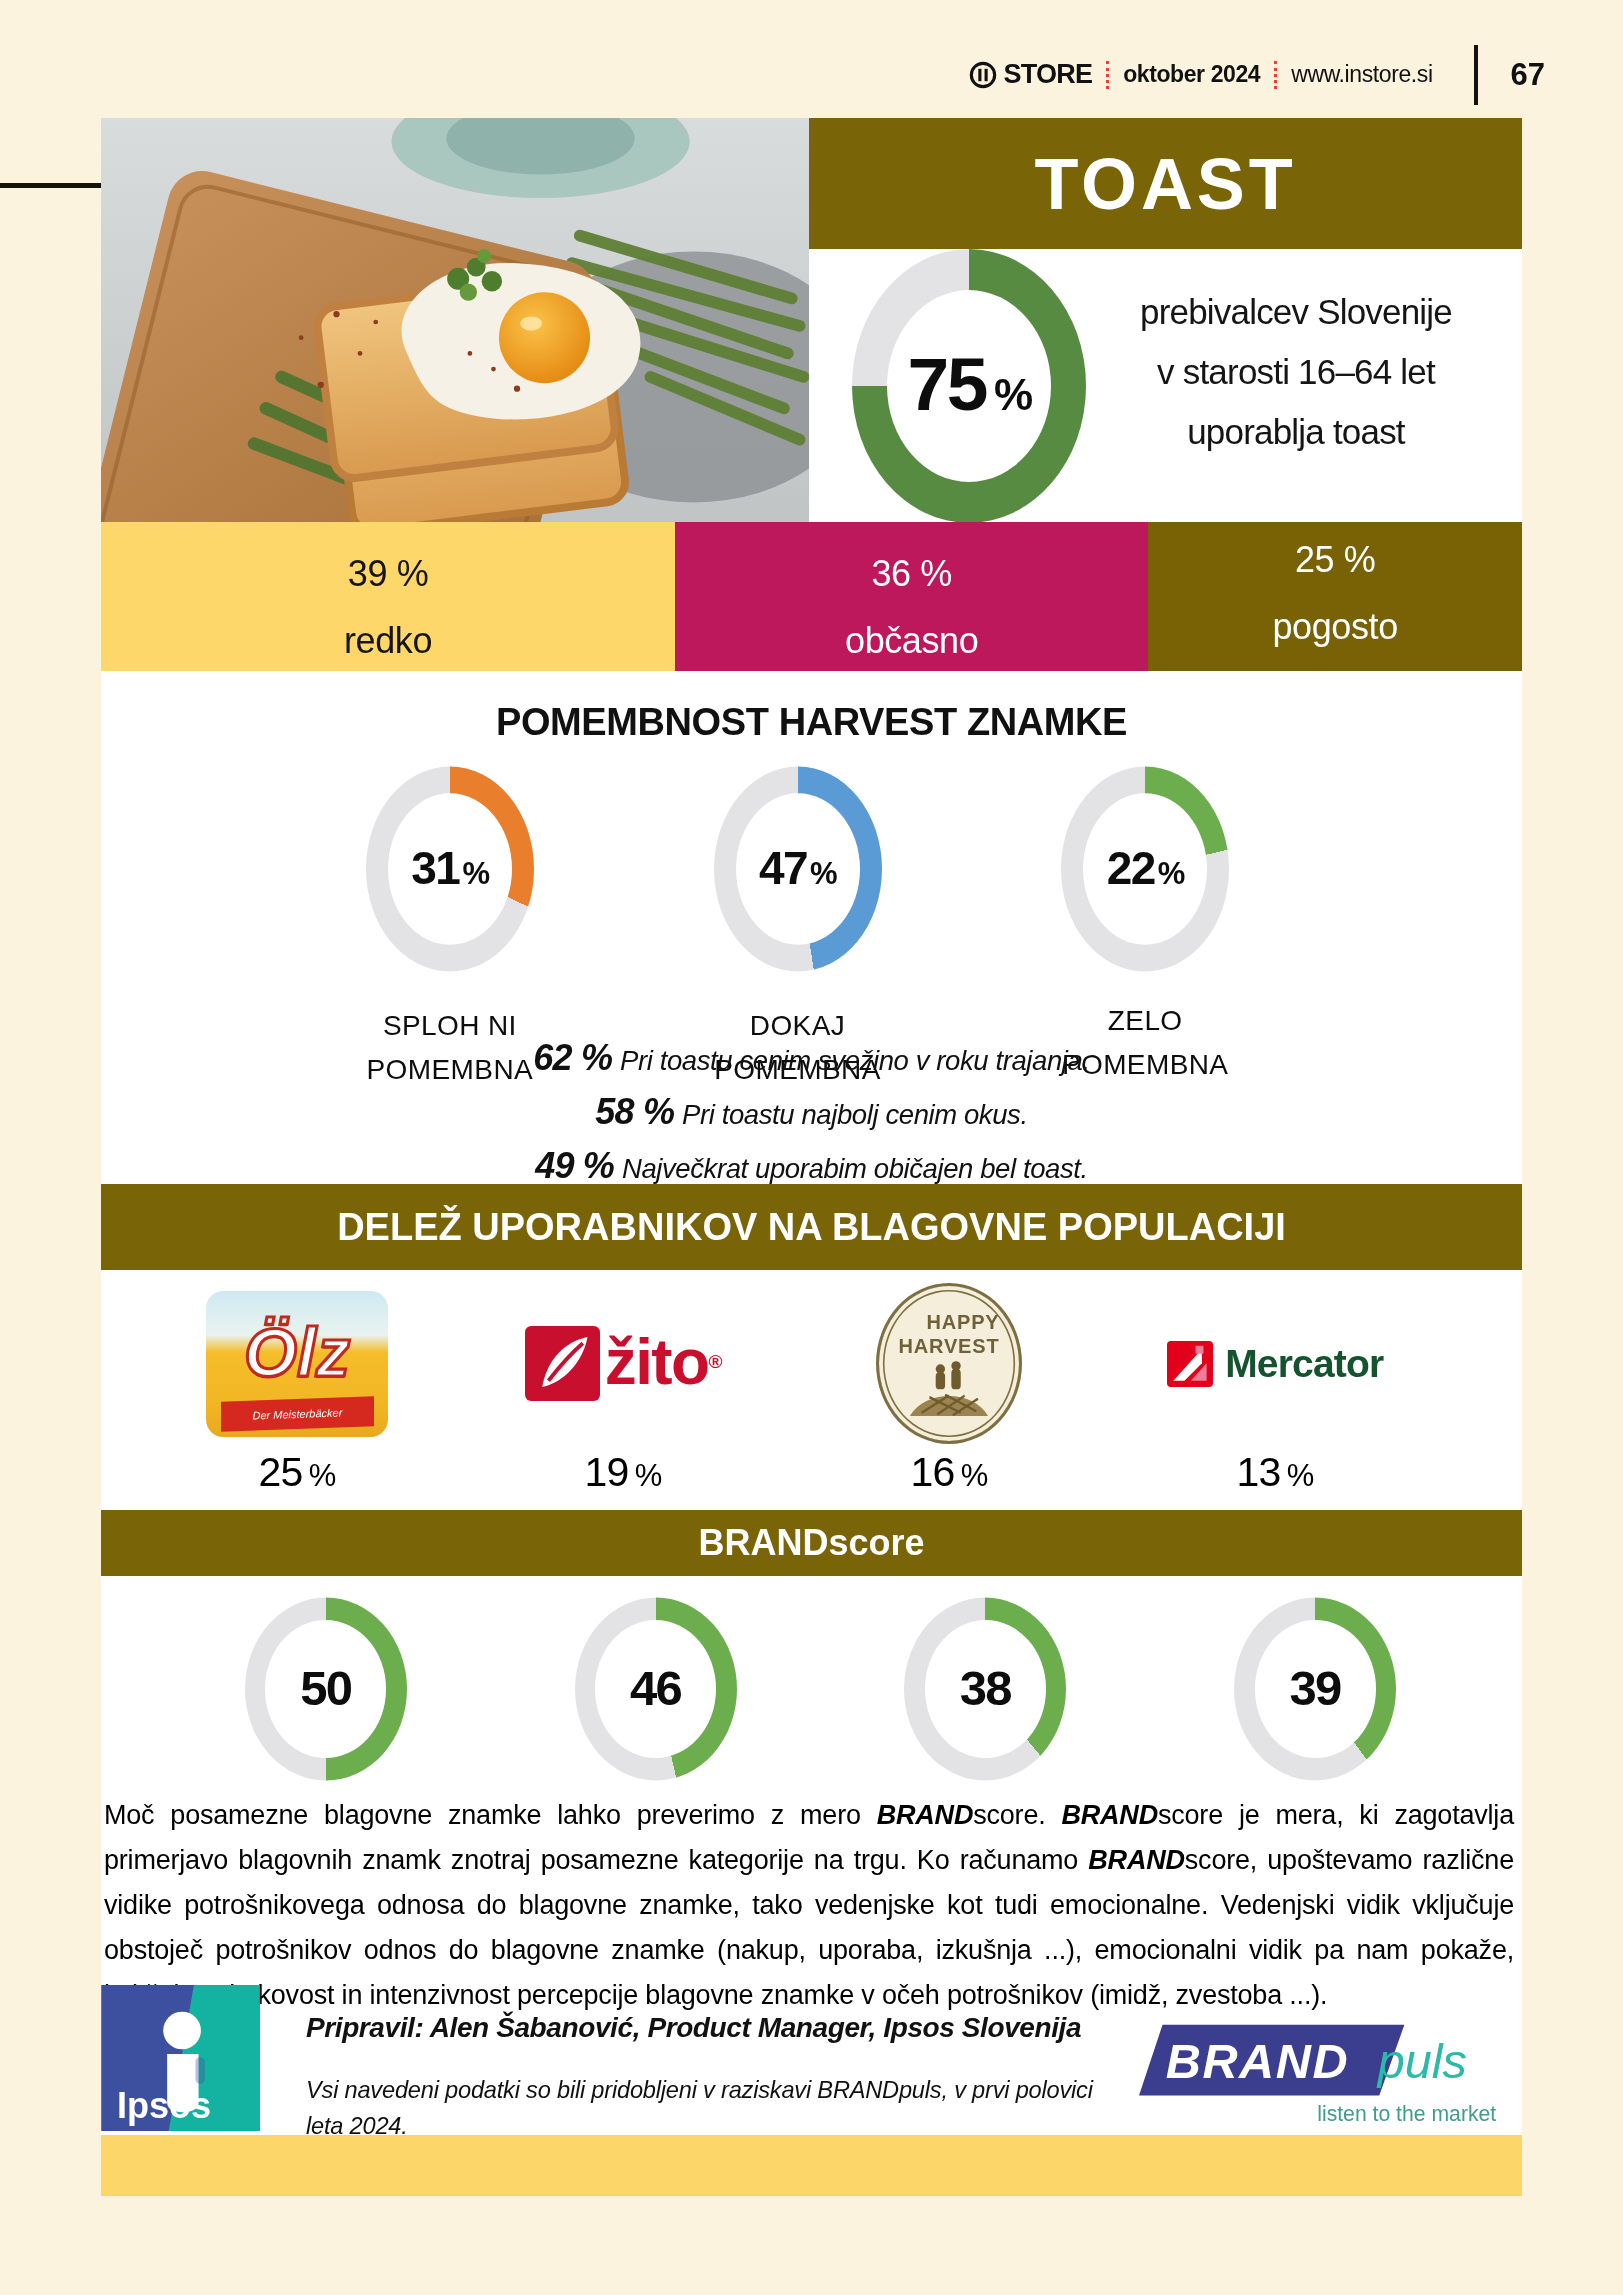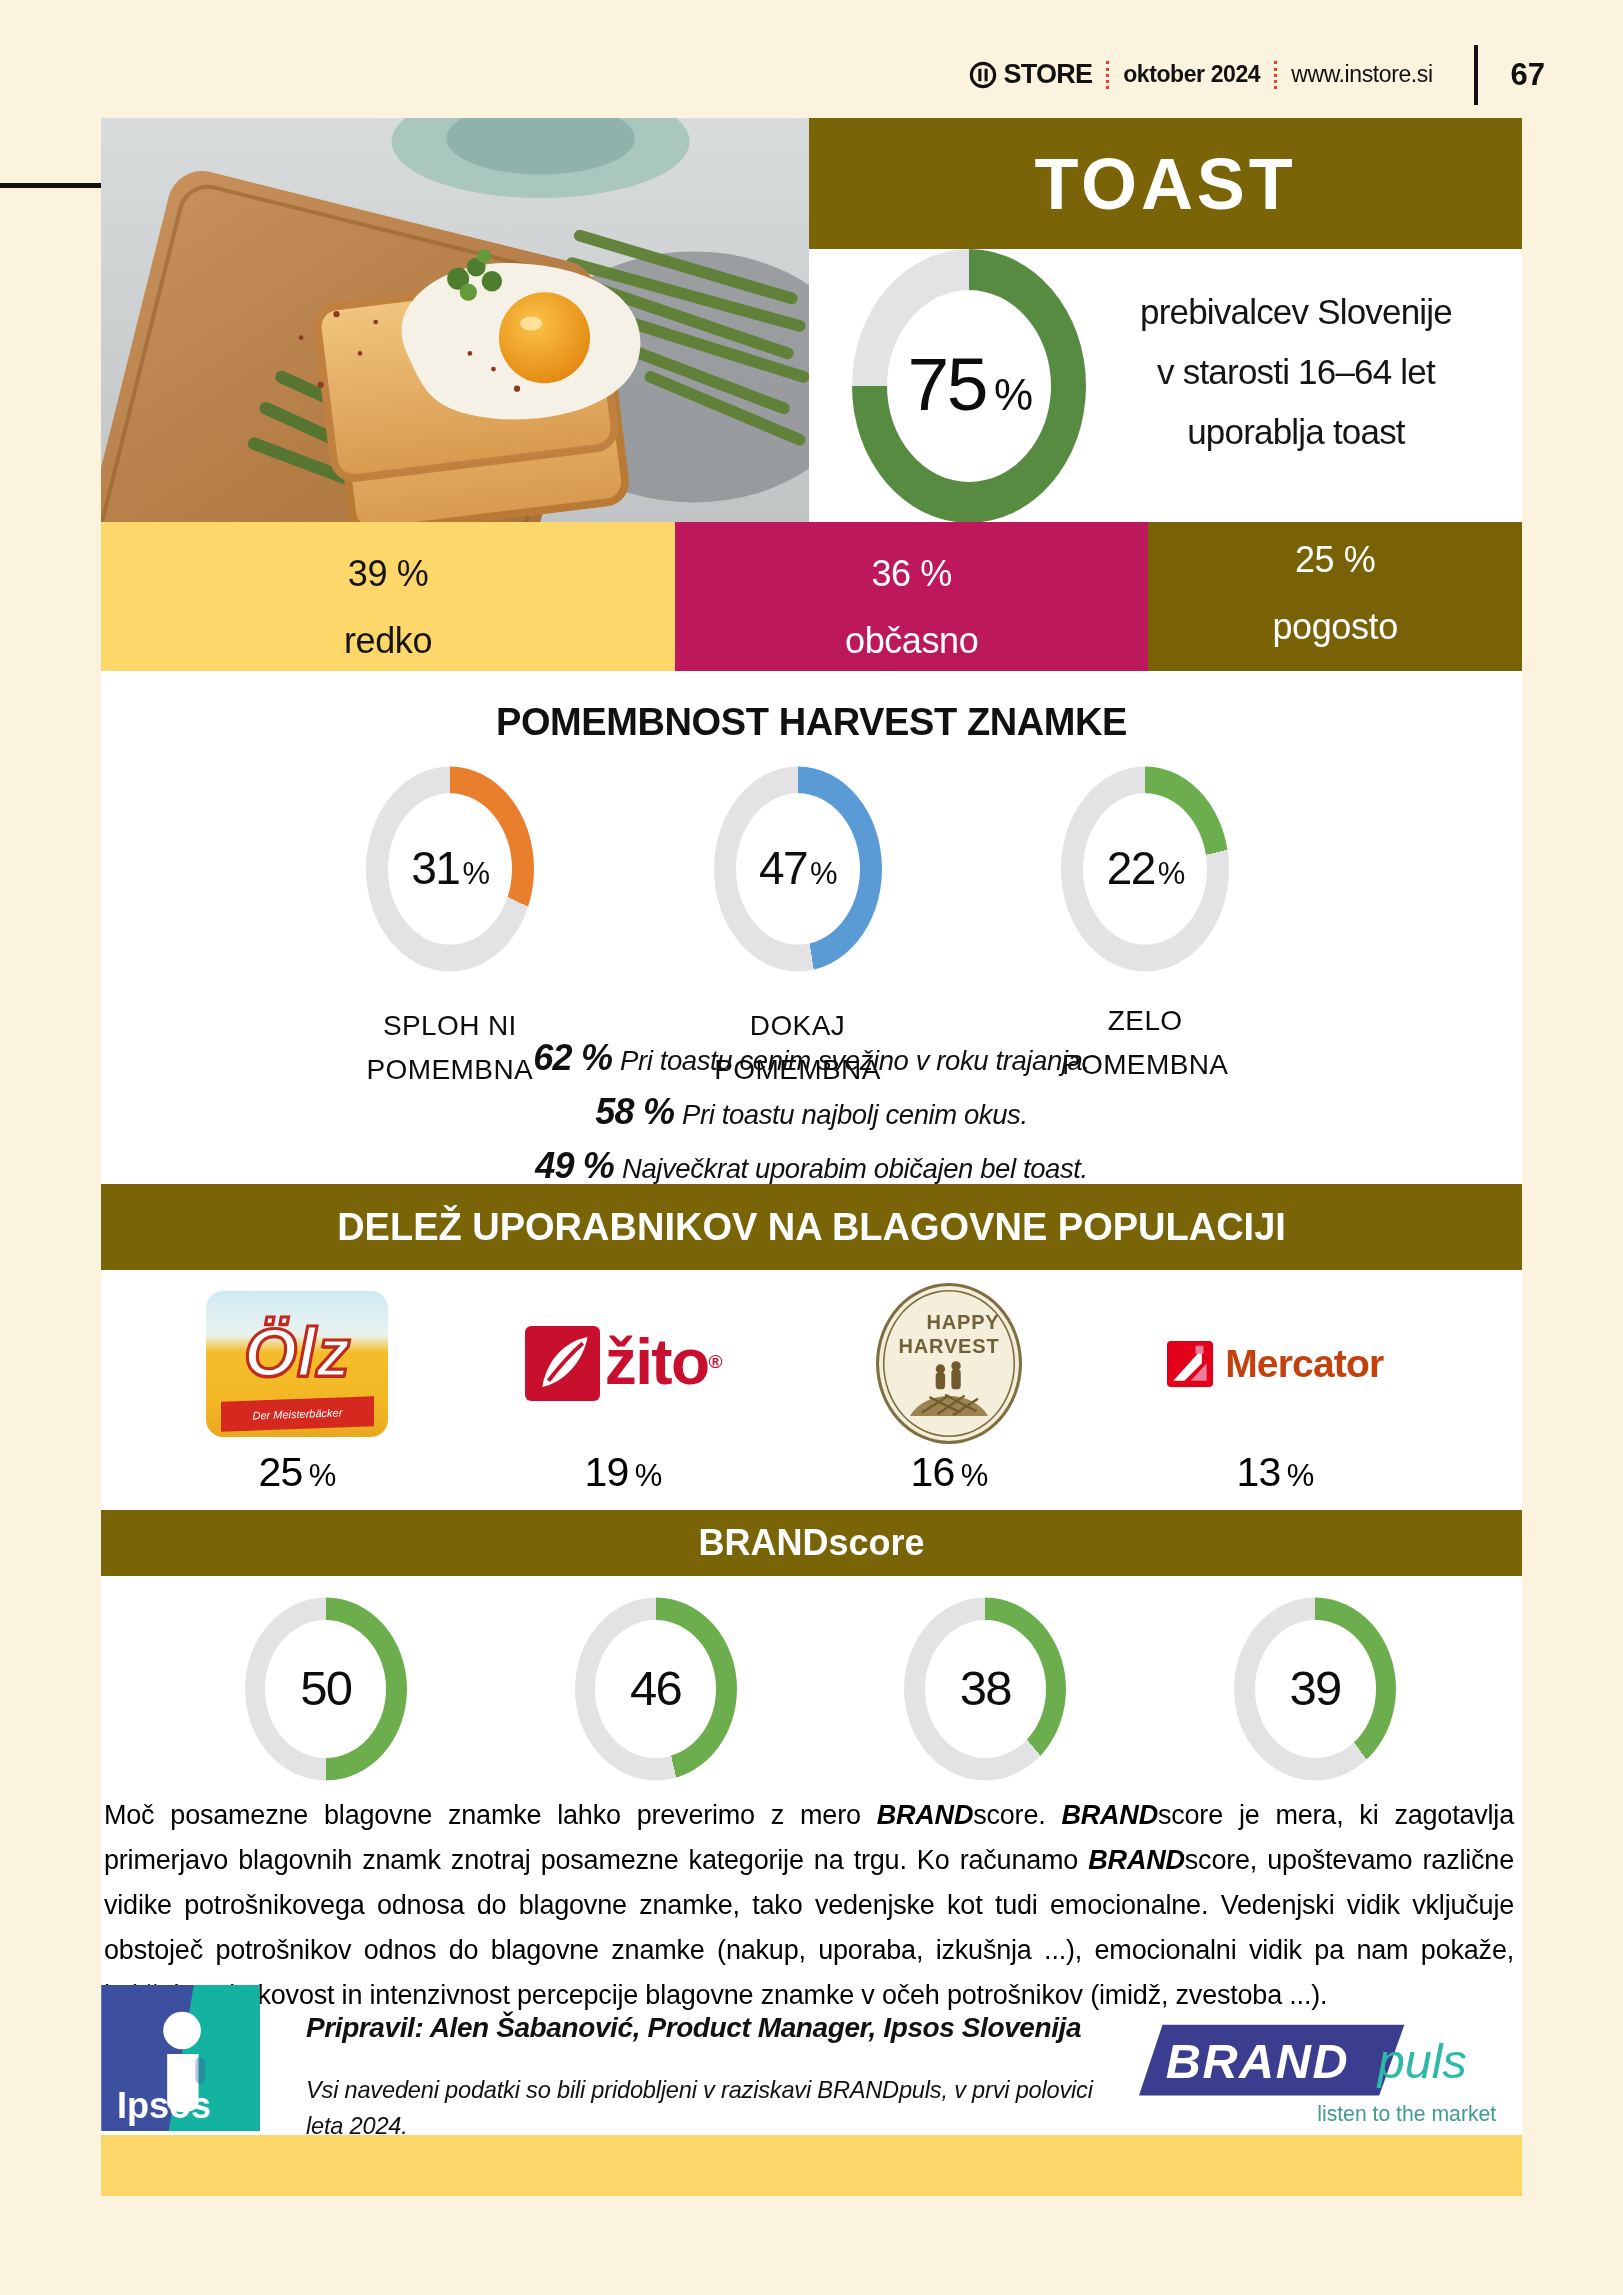--- a/index.html
+++ b/index.html
@@ -29,21 +29,21 @@
   .hero-lines{position:absolute;left:275px;top:33px;width:424px;text-align:center;
               font-size:35px;line-height:60px;letter-spacing:-0.8px;color:#151515;}
 
   
   .donut{position:relative;display:flex;align-items:center;justify-content:center;}
   .donut .ring{width:var(--s);height:var(--s);border-radius:50%;position:relative;
                background:conic-gradient(var(--c) calc(var(--p)*1%), #e3e3e5 0);
                transform:scaleY(var(--sy));}
   .donut .ring::after{content:"";position:absolute;inset:var(--th);background:#fff;border-radius:50%;}
   .donut .val{position:absolute;left:0;right:0;top:50%;transform:translateY(-52%);
-              text-align:center;font-weight:400;color:#0d0d0d;white-space:nowrap;}
+              text-align:center;font-weight:700;color:#0d0d0d;white-space:nowrap;}
   .donut.big{--s:234px;--th:35px;--sy:1.17;width:234px;height:274px;}
   .donut.big .val{font-size:75px;letter-spacing:-2.4px;}
   .donut.big .val .unit{font-size:44px;margin-left:7.9px;}
   .donut.imp{--s:168px;--th:22px;--sy:1.22;width:168px;height:205px;}
   .donut.imp .val{font-size:46px;letter-spacing:-1.6px;}
   .donut.imp .val .unit{font-size:31px;margin-left:3.1px;}
   .donut.score{--s:162px;--th:20.4px;--sy:1.13;width:162px;height:183px;}
   .donut.score .val{font-size:49px;letter-spacing:-1.6px;}
 
   
@@ -92,21 +92,21 @@
        transform:skewY(-2deg);display:flex;align-items:center;justify-content:center;
        color:#fff;font-size:11px;font-style:italic;}
   .zito{display:flex;align-items:flex-start;}
   .zito .word{font-size:64px;font-weight:900;color:#c8102e;letter-spacing:-1.6px;line-height:72px;margin-left:4.7px;}
   .zito .reg{font-size:19px;font-weight:700;color:#c8102e;vertical-align:top;}
   .hh{width:140px;height:155px;border:3.1px solid #7e6f42;border-radius:50%;background:#f4eeda;
       box-shadow:inset 0 0 0 3.9px #f4eeda, inset 0 0 0 5.5px #7e6f42;
       display:flex;flex-direction:column;align-items:center;justify-content:center;}
   .hh .nm{font-size:20px;font-weight:700;color:#6f6139;letter-spacing:0.8px;line-height:23.6px;text-align:right;}
   .mercator{display:flex;align-items:center;}
-  .mercator .word{font-size:39px;font-weight:900;color:#c2410c;letter-spacing:-0.8px;margin-left:12.6px;}
+  .mercator .word{font-size:39px;font-weight:900;color:#14532d;letter-spacing:-0.8px;margin-left:12.6px;}
 
   
   .score-row{position:absolute;left:161px;top:1597px;width:1319px;display:flex;}
   .score-col{flex:1;display:flex;justify-content:center;}
 
   
   .para{position:absolute;left:104px;top:1793px;width:1410px;font-size:27px;line-height:45px;
         text-align:justify;letter-spacing:-0.2px;color:#000;}
   .para b{font-style:italic;}
 

